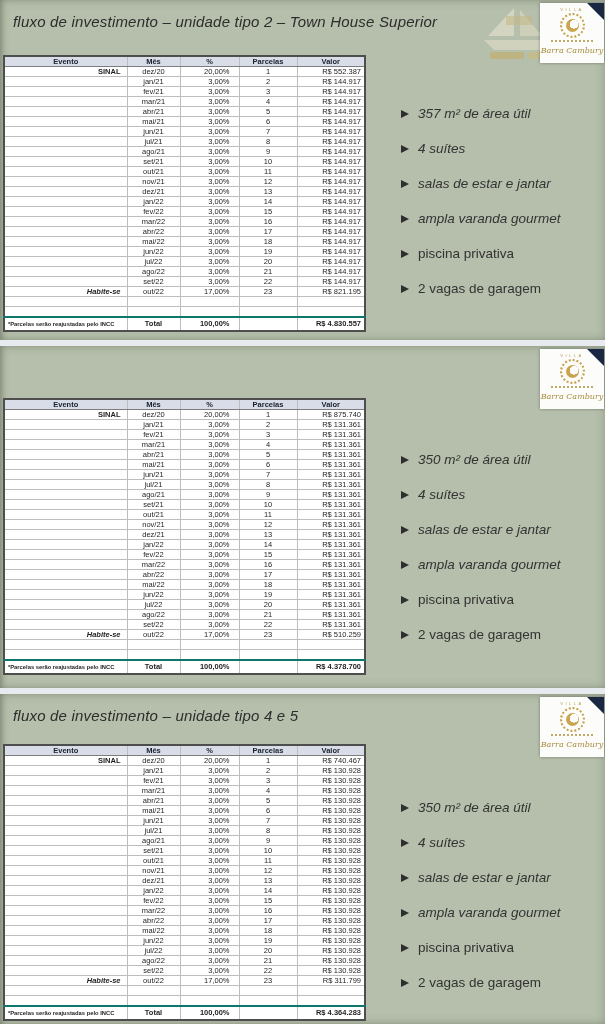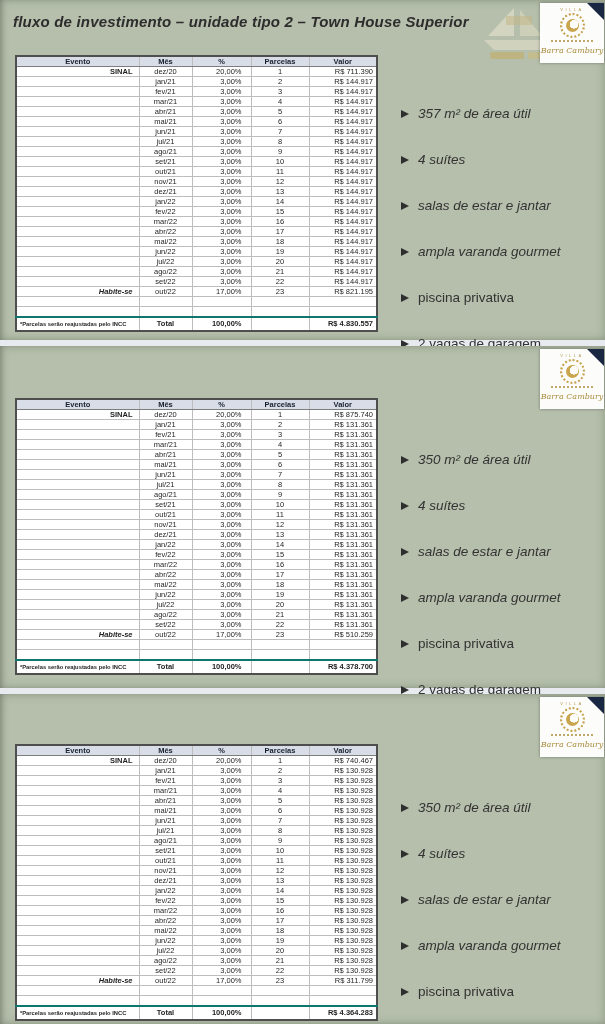--- a/index.html
+++ b/index.html
@@ -15,27 +15,27 @@
     position:absolute; left:0; width:605px;
     background:#b5bfab;
     box-shadow: inset 0 0 10px rgba(55,65,45,.28), inset 4px 0 6px -3px rgba(0,0,0,.25);
   }
   #sec1 { top:0;    height:340px; }
   #sec2 { top:346px; height:342px; }
   #sec3 { top:694px; height:330px; }
 
   .title {
     position:absolute; left:13px; top:13px;
-    font-size:15px; font-weight:bold; font-style:italic;
+    font-size:15px; font-weight:normal; font-style:italic;
     color:#2d2d2d; letter-spacing:.2px; white-space:nowrap;
   }
 
   
   .invest-table {
-    position:absolute; left:15px; width:363px;
+    position:absolute; left:3px; width:363px;
     border-collapse:collapse; background:#fff;
     font-size:7.5px; color:#1e1e1e;
     border:2px solid #4e4e4e;
     table-layout:fixed;
   }
   #sec1 .invest-table { top:55px; }
   #sec2 .invest-table { top:52px; }
   #sec3 .invest-table { top:50px; }
   .invest-table td {
     border:1px solid #bdbdbd;
@@ -53,21 +53,21 @@
   .ev-sinal  { font-weight:bold; }
   .ev-habite { font-weight:bold; font-style:italic;margin-top:24px; }
   tr.total-row td {
     border-top:2px solid #0f766e; font-weight:bold; height:13px; line-height:12px;
   }
   td.footnote { font-size:5.8px; text-align:left; font-weight:bold; }
 
   
   .features {
     position:absolute; left:401px; top:106px; width:200px;
-    list-style:none; display:flex; flex-direction:column; gap:31px;
+    list-style:none; display:flex; flex-direction:column; gap:20px;
   }
   .feature { display:flex; align-items:center; gap:9px; font-size:13.5px; color:#333; }
   .feature:nth-child(-n+4) .ftxt { font-style:italic; }
   .arrow-icon {
     width:0; height:0; flex:0 0 auto;
     border-left:8px solid #2e2e2e;
     border-top:4.5px solid transparent;
     border-bottom:4.5px solid transparent;
   }
 
@@ -150,21 +150,21 @@
         <td>Parcelas</td>
         <td>Valor</td>
       </tr>
     </thead>
     <tbody>
         <tr>
           <td class="ev ev-sinal">SINAL</td>
           <td class="c">dez/20</td>
           <td class="pct">20,00%</td>
           <td class="c">1</td>
-          <td class="r">R$ 711.390</td>
+          <td class="r">R$ 552.387</td>
         </tr>
         <tr>
           <td class="ev"></td>
           <td class="c">jan/21</td>
           <td class="pct">3,00%</td>
           <td class="c">2</td>
           <td class="r">R$ 144.917</td>
         </tr>
         <tr>
           <td class="ev"></td>
@@ -606,20 +606,21 @@
         <span class="ftxt">piscina privativa</span>
       </li>
       <li class="feature">
         <span class="arrow-icon"></span>
         <span class="ftxt">2 vagas de garagem</span>
       </li>
     </ul>
 </section>
 
 <section class="slide" id="sec3">
+  <h1 class="title">fluxo de investimento – unidade tipo 4 e 5</h1>
 
   <div class="logo-card">
     <div class="logo-corner"></div>
     <div class="logo-word">VILLA</div>
     <div class="emblem">
         <span class="crescent"></span>
       </div>
     <div class="logo-line"></div>
     <div class="logo-script">Barra Cambury</div>
   </div>

